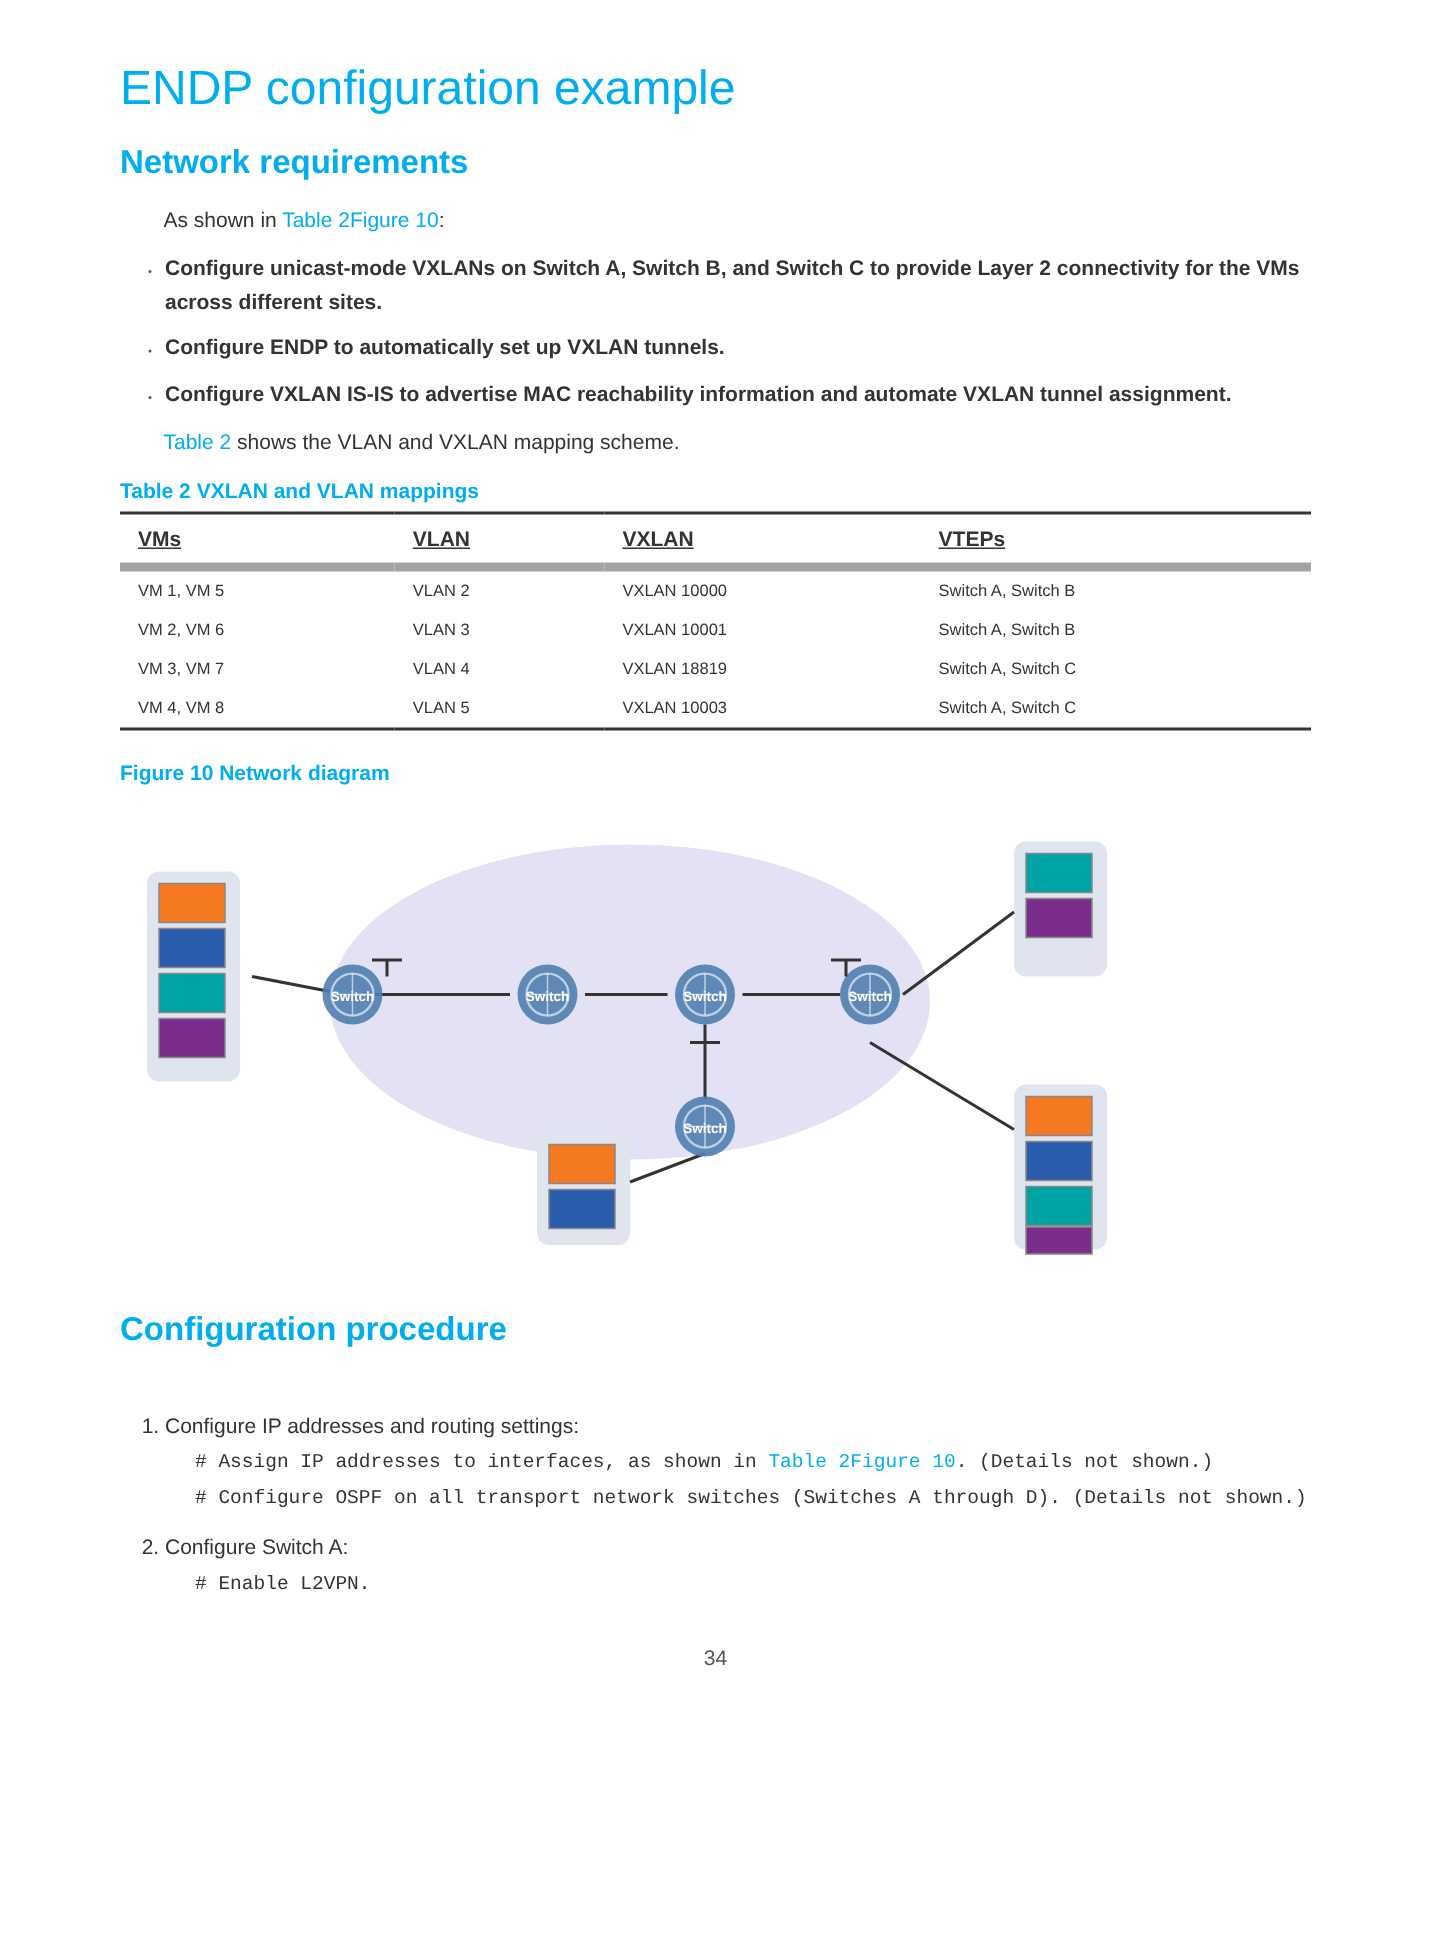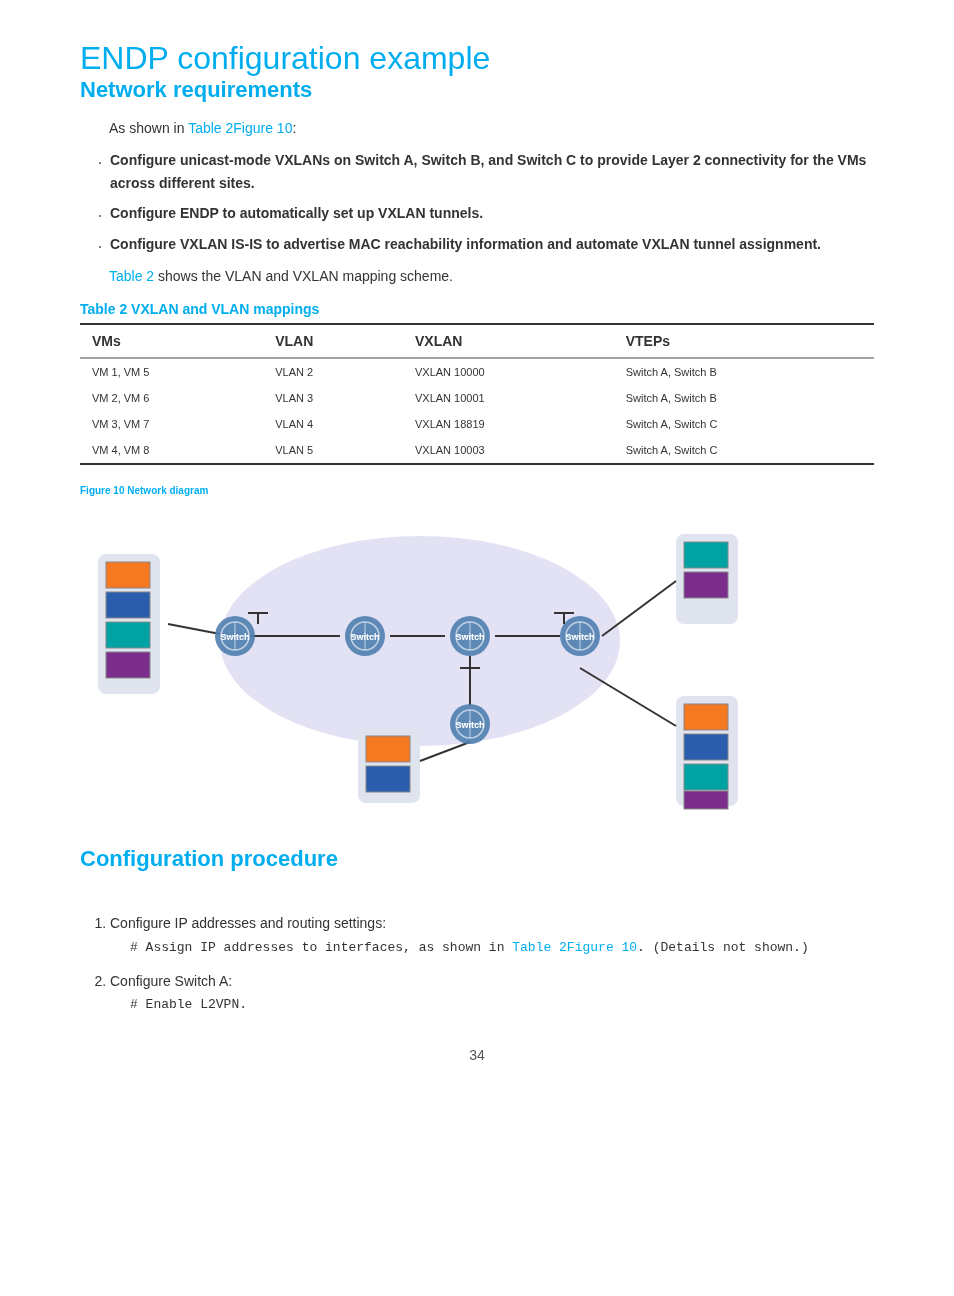--- a/index.html
+++ b/index.html
@@ -10,20 +10,21 @@
       background: #fff;
       width: 954px;
       min-height: 1296px;
       padding: 40px 80px 40px 80px;
     }
 
     h1 {
       font-size: 32px;
       font-weight: 300;
       color: #00AEEF;
+      margin-bottom: 18px;
     }
 
     h2 {
       font-size: 22px;
       font-weight: 700;
       color: #00AEEF;
       margin-bottom: 14px;
     }
 
     .intro-text {
@@ -62,40 +63,41 @@
 
     table.mapping-table {
       width: 100%;
       border-collapse: collapse;
       margin-bottom: 20px;
       border-top: 2px solid #333;
       border-bottom: 2px solid #333;
     }
 
     table.mapping-table thead tr {
-      border-bottom: 2px solid #a3a3a3;
+      border-bottom: 6px solid #a3a3a3;
+      text-decoration: underline;
     }
 
     table.mapping-table th {
       text-align: left;
       padding: 8px 12px;
       font-weight: bold;
       font-size: 14px;
     }
 
     table.mapping-table td {
       padding: 7px 12px;
       font-size: 11px;
     }
 
     .figure-caption {
       font-weight: bold;
       color: #00AEEF;
       margin: 4px 0 10px 0;
-      font-size: 10px;
+      font-size: 14px;
     }
 
     .network-diagram {
       width: 680px;
       height: 310px;
       position: relative;
       margin: 0 0 30px 0;
     }
 
     
@@ -282,20 +284,21 @@
   </svg>
 </div>
 
 <h2>Configuration procedure</h2>
 
 <ol class="config-steps">
   <li>
     <span>Configure IP addresses and routing settings:</span>
     <br>
     <span class="code-line"># Assign IP addresses to interfaces, as shown in <a class="ref-link" href="#">Table 2Figure 10</a>. (Details not shown.)</span>
+    <span class="code-line"># Configure OSPF on all transport network switches (Switches A through D). (Details not shown.)</span>
   </li>
   <li>
     <span>Configure Switch A:</span>
     <br>
     <span class="code-line"># Enable L2VPN.</span>
   </li>
 </ol>
 
 <div class="page-number">34</div>
 

